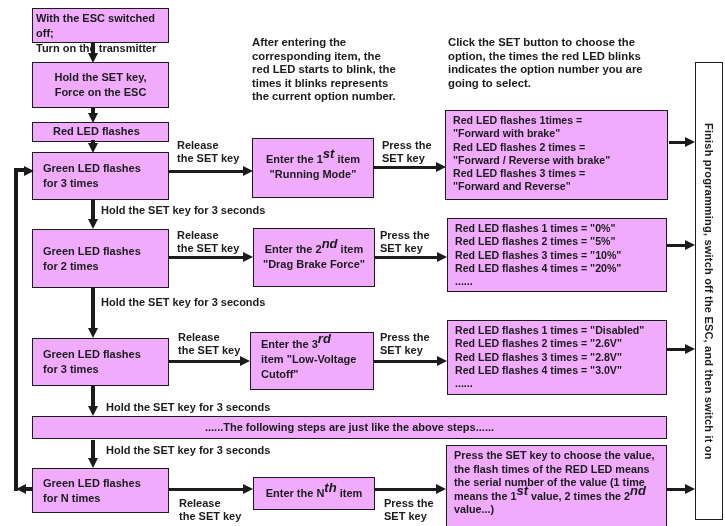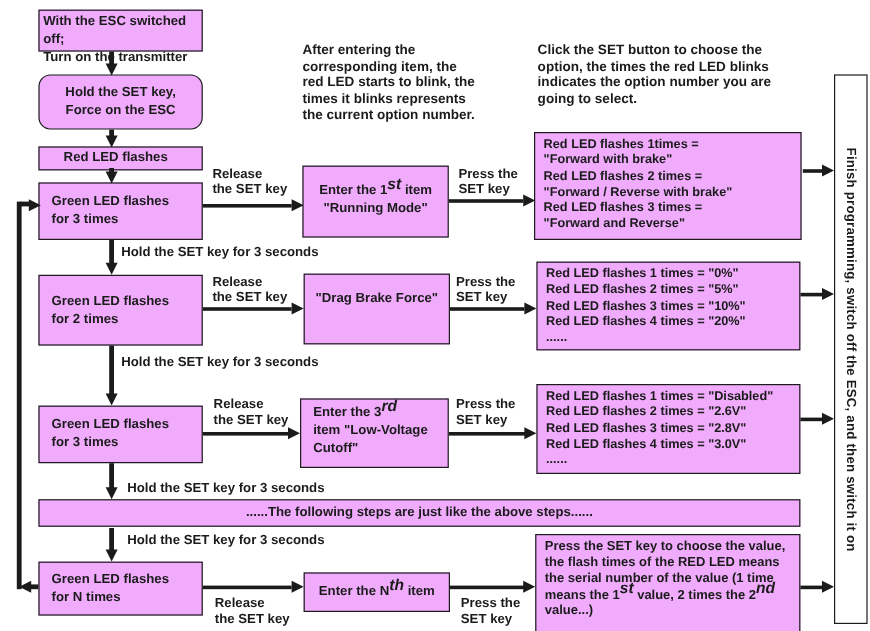--- a/index.html
+++ b/index.html
@@ -44,21 +44,21 @@
   }
 </style>
 </head>
 <body>
 
 <div class="box" style="left:32px; top:8px; width:137px; height:35px; padding:2px 0 0 3px; line-height:15px;">
   <div>With the ESC switched off;</div>
   <div>Turn on the transmitter</div>
 </div>
 
-<div class="box ctr" style="left:32px; top:62px; width:137px; height:46px; padding-top:7px;border-radius:10px;">
+<div class="box ctr" style="left:32px; top:62px; width:137px; height:46px; padding-top:7px;">
   <div>Hold the SET key,</div>
   <div>Force on the ESC</div>
 </div>
 
 <div class="box" style="left:32px; top:122px; width:137px; height:20px; padding:1px 0 0 20px;">Red LED flashes</div>
 
 <div class="box" style="left:32px; top:152px; width:137px; height:48px; padding:8px 0 0 10px;">
   <div>Green LED flashes</div>
   <div>for 3 times</div>
 </div>
@@ -79,20 +79,21 @@
   <div>Green LED flashes</div>
   <div>for N times</div>
 </div>
 
 <div class="box ctr" style="left:252px; top:138px; width:122px; height:60px; padding-top:13px;">
   <div><span>Enter the 1</span><sup>st</sup><span> item</span></div>
   <div>"Running Mode"</div>
 </div>
 
 <div class="box ctr" style="left:253px; top:228px; width:122px; height:59px; padding-top:13px;">
+  <div><span>Enter the 2</span><sup>nd</sup><span> item</span></div>
   <div>"Drag Brake Force"</div>
 </div>
 
 <div class="box" style="left:250px; top:332px; width:124px; height:58px; padding:4px 0 16px 10px; line-height:15px;">
   <div><span>Enter the 3</span><sup>rd</sup></div>
   <div>item "Low-Voltage</div>
   <div>Cutoff"</div>
 </div>
 
 <div class="box ctr" style="left:253px; top:477px; width:122px; height:33px; padding-top:8px;">

